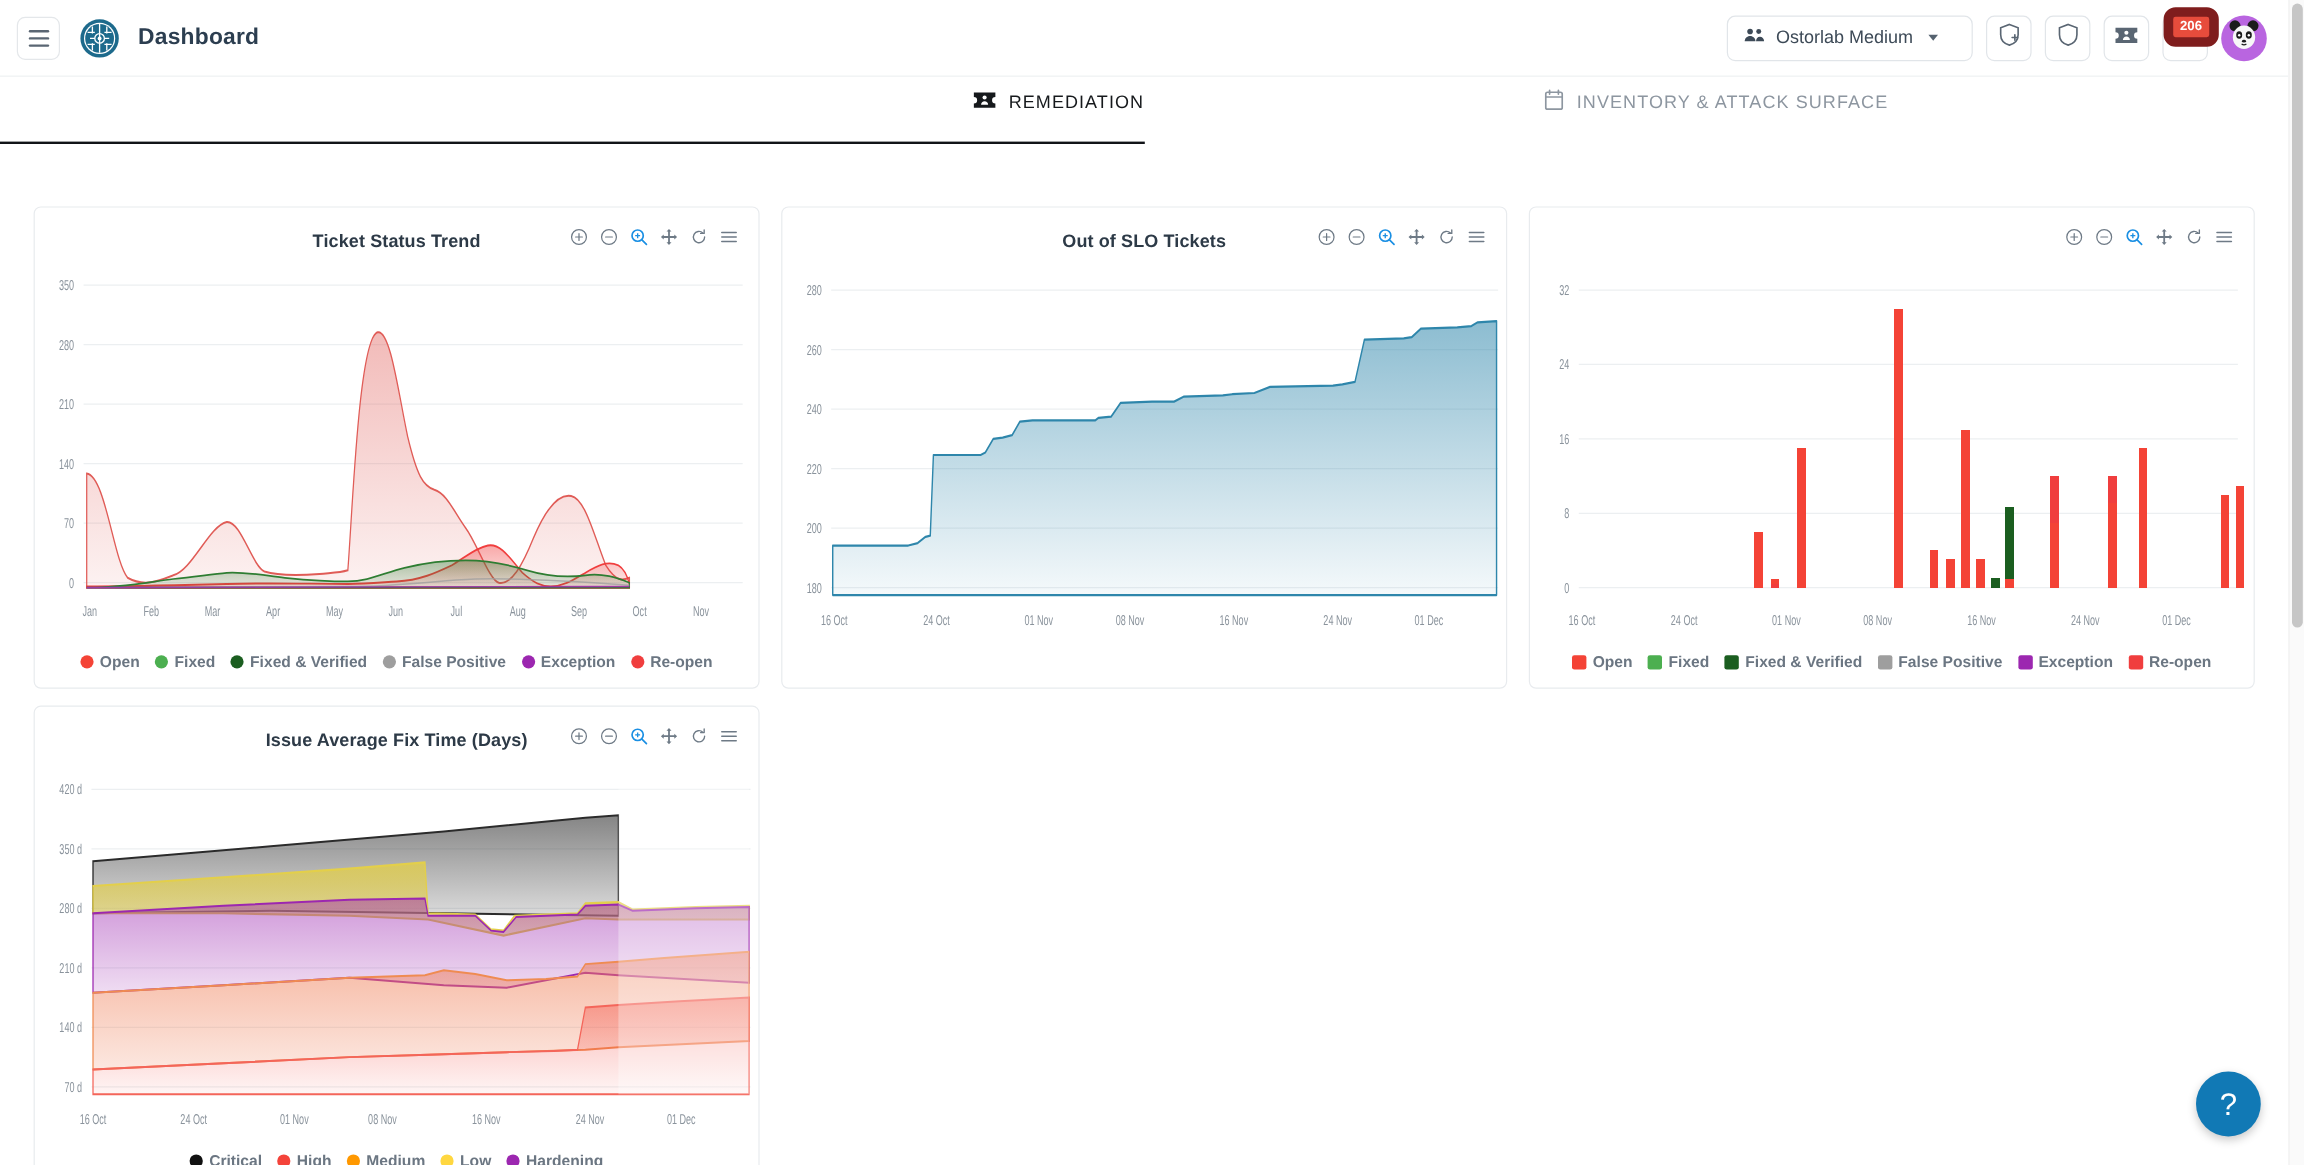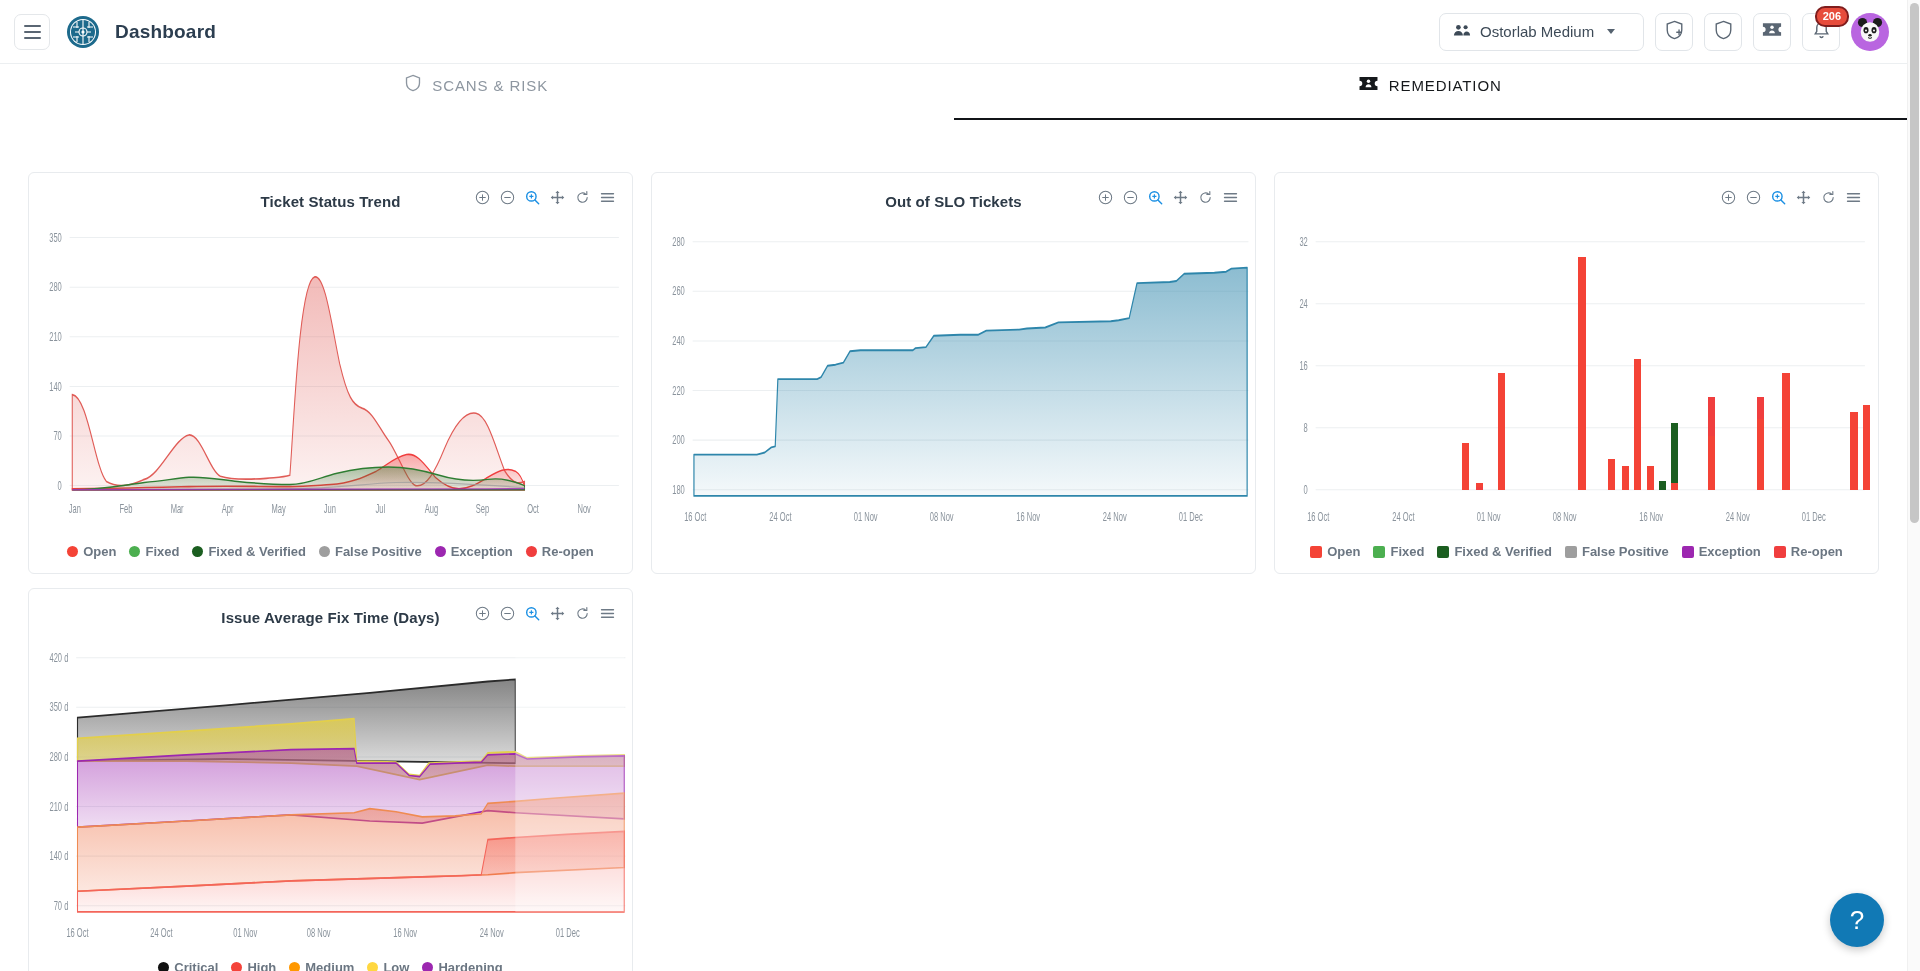--- a/index.html
+++ b/index.html
@@ -49,41 +49,41 @@
 
   .icon-btn {
     width: 38px; height: 38px; border: 1px solid #e1e5e9; border-radius: 7px;
     background: #fff; display: flex; align-items: center; justify-content: center;
     cursor: pointer; position: relative; flex: none;
   }
   .badge {
     position: absolute; top: -8px; right: -10px;
     background: #e74c3c; color: #fff; font-size: 11px; font-weight: 700;
     border-radius: 10px; padding: 1px 6px; min-width: 26px; text-align: left;
-    line-height: 15px; border: 2px solid #7f1d1d;
+    line-height: 15px; border: 8px solid #7f1d1d;
   }
   .avatar {
     width: 38px; height: 38px; border-radius: 50%;
     background: #b965e0; display: flex; align-items: center; justify-content: center;
     cursor: pointer; flex: none; overflow: hidden;
   }
 
   
   .tabs {
     position: absolute; top: 64px; left: 0; width: 1907px; height: 56px;
     display: flex; align-items: flex-end; background: #fff;
   }
   .tab {
     flex: 1; display: flex; align-items: center; justify-content: center;
     gap: 11px; height: 100%; padding-bottom: 12px;
     font-size: 15px; letter-spacing: .9px; color: #8d96a0;
     cursor: pointer; border-bottom: 2px solid transparent;
     white-space: nowrap;
   }
-  .tab.active { color: #16191c; font-weight: 500; border-bottom: 2.5px solid #111418; }
+  .tab.active { color: #16191c; font-weight: 500; border-bottom: 2.5px solid #111418; justify-content: flex-end; }
 
   
   .grid {
     position: absolute; top: 124px; left: 0;
     width: 1907px; height: 847px;
     display: grid;
     grid-template-columns: 1fr 1fr 1fr;
     grid-template-rows: 402px 402px;
     gap: 14px 18px;
     padding: 48px 28px 0 28px;
@@ -232,40 +232,42 @@
           <path d="M13 22.6q2 1.6 4 0" stroke="#1c1c1c" stroke-width="1" fill="none"></path>
         </svg>
       </span>
     </div>
 
   </div>
 </div>
 
 <div class="tabs">
 
-  <div class="tab">
-    <span>
-      <svg width="16" height="19" viewBox="0 0 18 21" fill="none" stroke="#8d96a0" stroke-width="1.5">
-        <path d="M9 1.4 L16.3 4.2V10c0 4.5-3.2 7.5-7.3 8.6C4.9 17.5 1.7 14.5 1.7 10V4.2z"></path>
-      </svg>
-    </span>
-    <span>SCANS &amp; RISK</span>
-  </div>
 
   <div class="tab active">
     <span>
       <svg width="19" height="15" viewBox="0 0 22 16" fill="#16191c">
         <path d="M0.6 0.6h20.8v4.2a3.2 3.2 0 000 6.4v4.2H0.6v-4.2a3.2 3.2 0 000-6.4z"></path>
         <circle cx="11" cy="5.4" r="2" fill="#fff"></circle>
         <path d="M7.6 12.4c0-2 1.5-3.4 3.4-3.4s3.4 1.4 3.4 3.4z" fill="#fff"></path>
       </svg>
     </span>
     <span>REMEDIATION</span>
   </div>
 
+  <div class="tab">
+    <span>
+      <svg width="16" height="18" viewBox="0 0 17 19" fill="none" stroke="#8d96a0" stroke-width="1.5">
+        <rect x="1.2" y="3" width="14.6" height="15" rx="1.6"></rect>
+        <path d="M4.6 1.2v3.4M12.4 1.2v3.4" stroke-linecap="round"></path>
+        <path d="M1.2 7.2h14.6"></path>
+      </svg>
+    </span>
+    <span>INVENTORY &amp; ATTACK SURFACE</span>
+  </div>
 
 
 </div>
 
 <div class="grid">
 
   <div class="card">
     <div class="card-title">Ticket Status Trend</div>
     <div class="card-toolbar">
       <span class="tb-ico"><svg width="15" height="15" viewBox="0 0 16 16" fill="none" stroke="#6e7a86" stroke-width="1.1">

